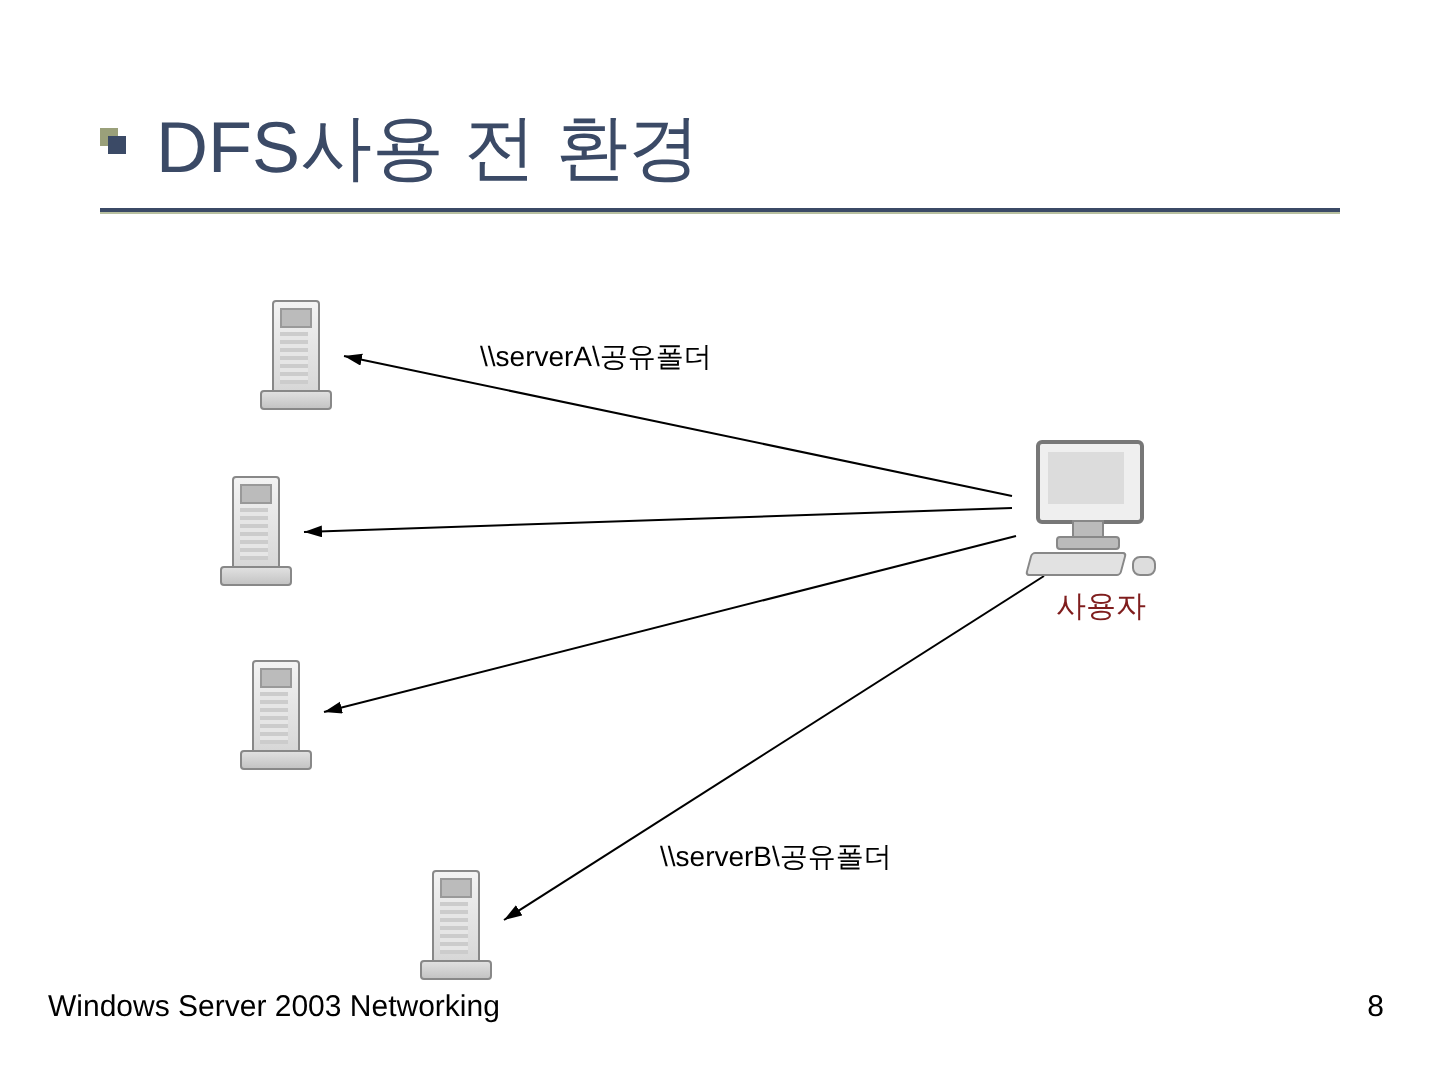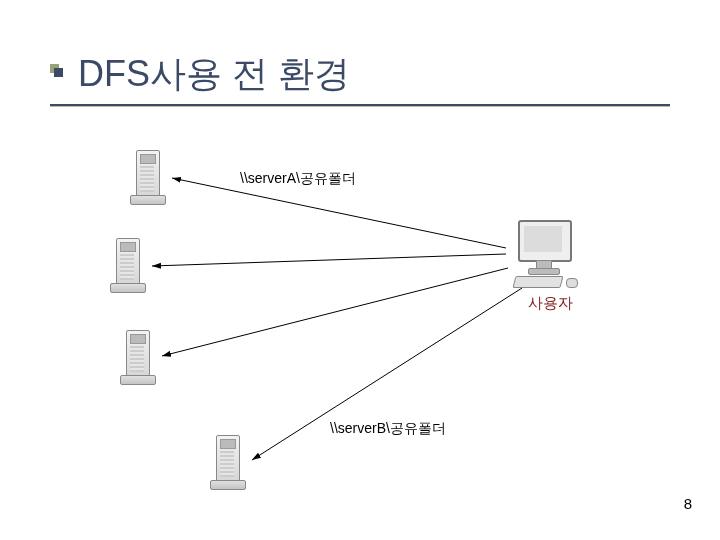--- a/index.html
+++ b/index.html
@@ -95,14 +95,15 @@
       <span class="lbl" style="left: 280px; top: 300px;">\\serverB\공유폴더</span>
       <div class="client" style="left: 460px; top: 100px;">
         <div class="mon"></div>
         <div class="stand"></div>
         <div class="foot"></div>
         <div class="kb"></div>
         <div class="mouse"></div>
       </div>
     </div>
 
+  <div class="footer">Windows  Server 2003 Networking</div>
   <div class="pagenum">8</div>
 </div>
 
 </body></html>

